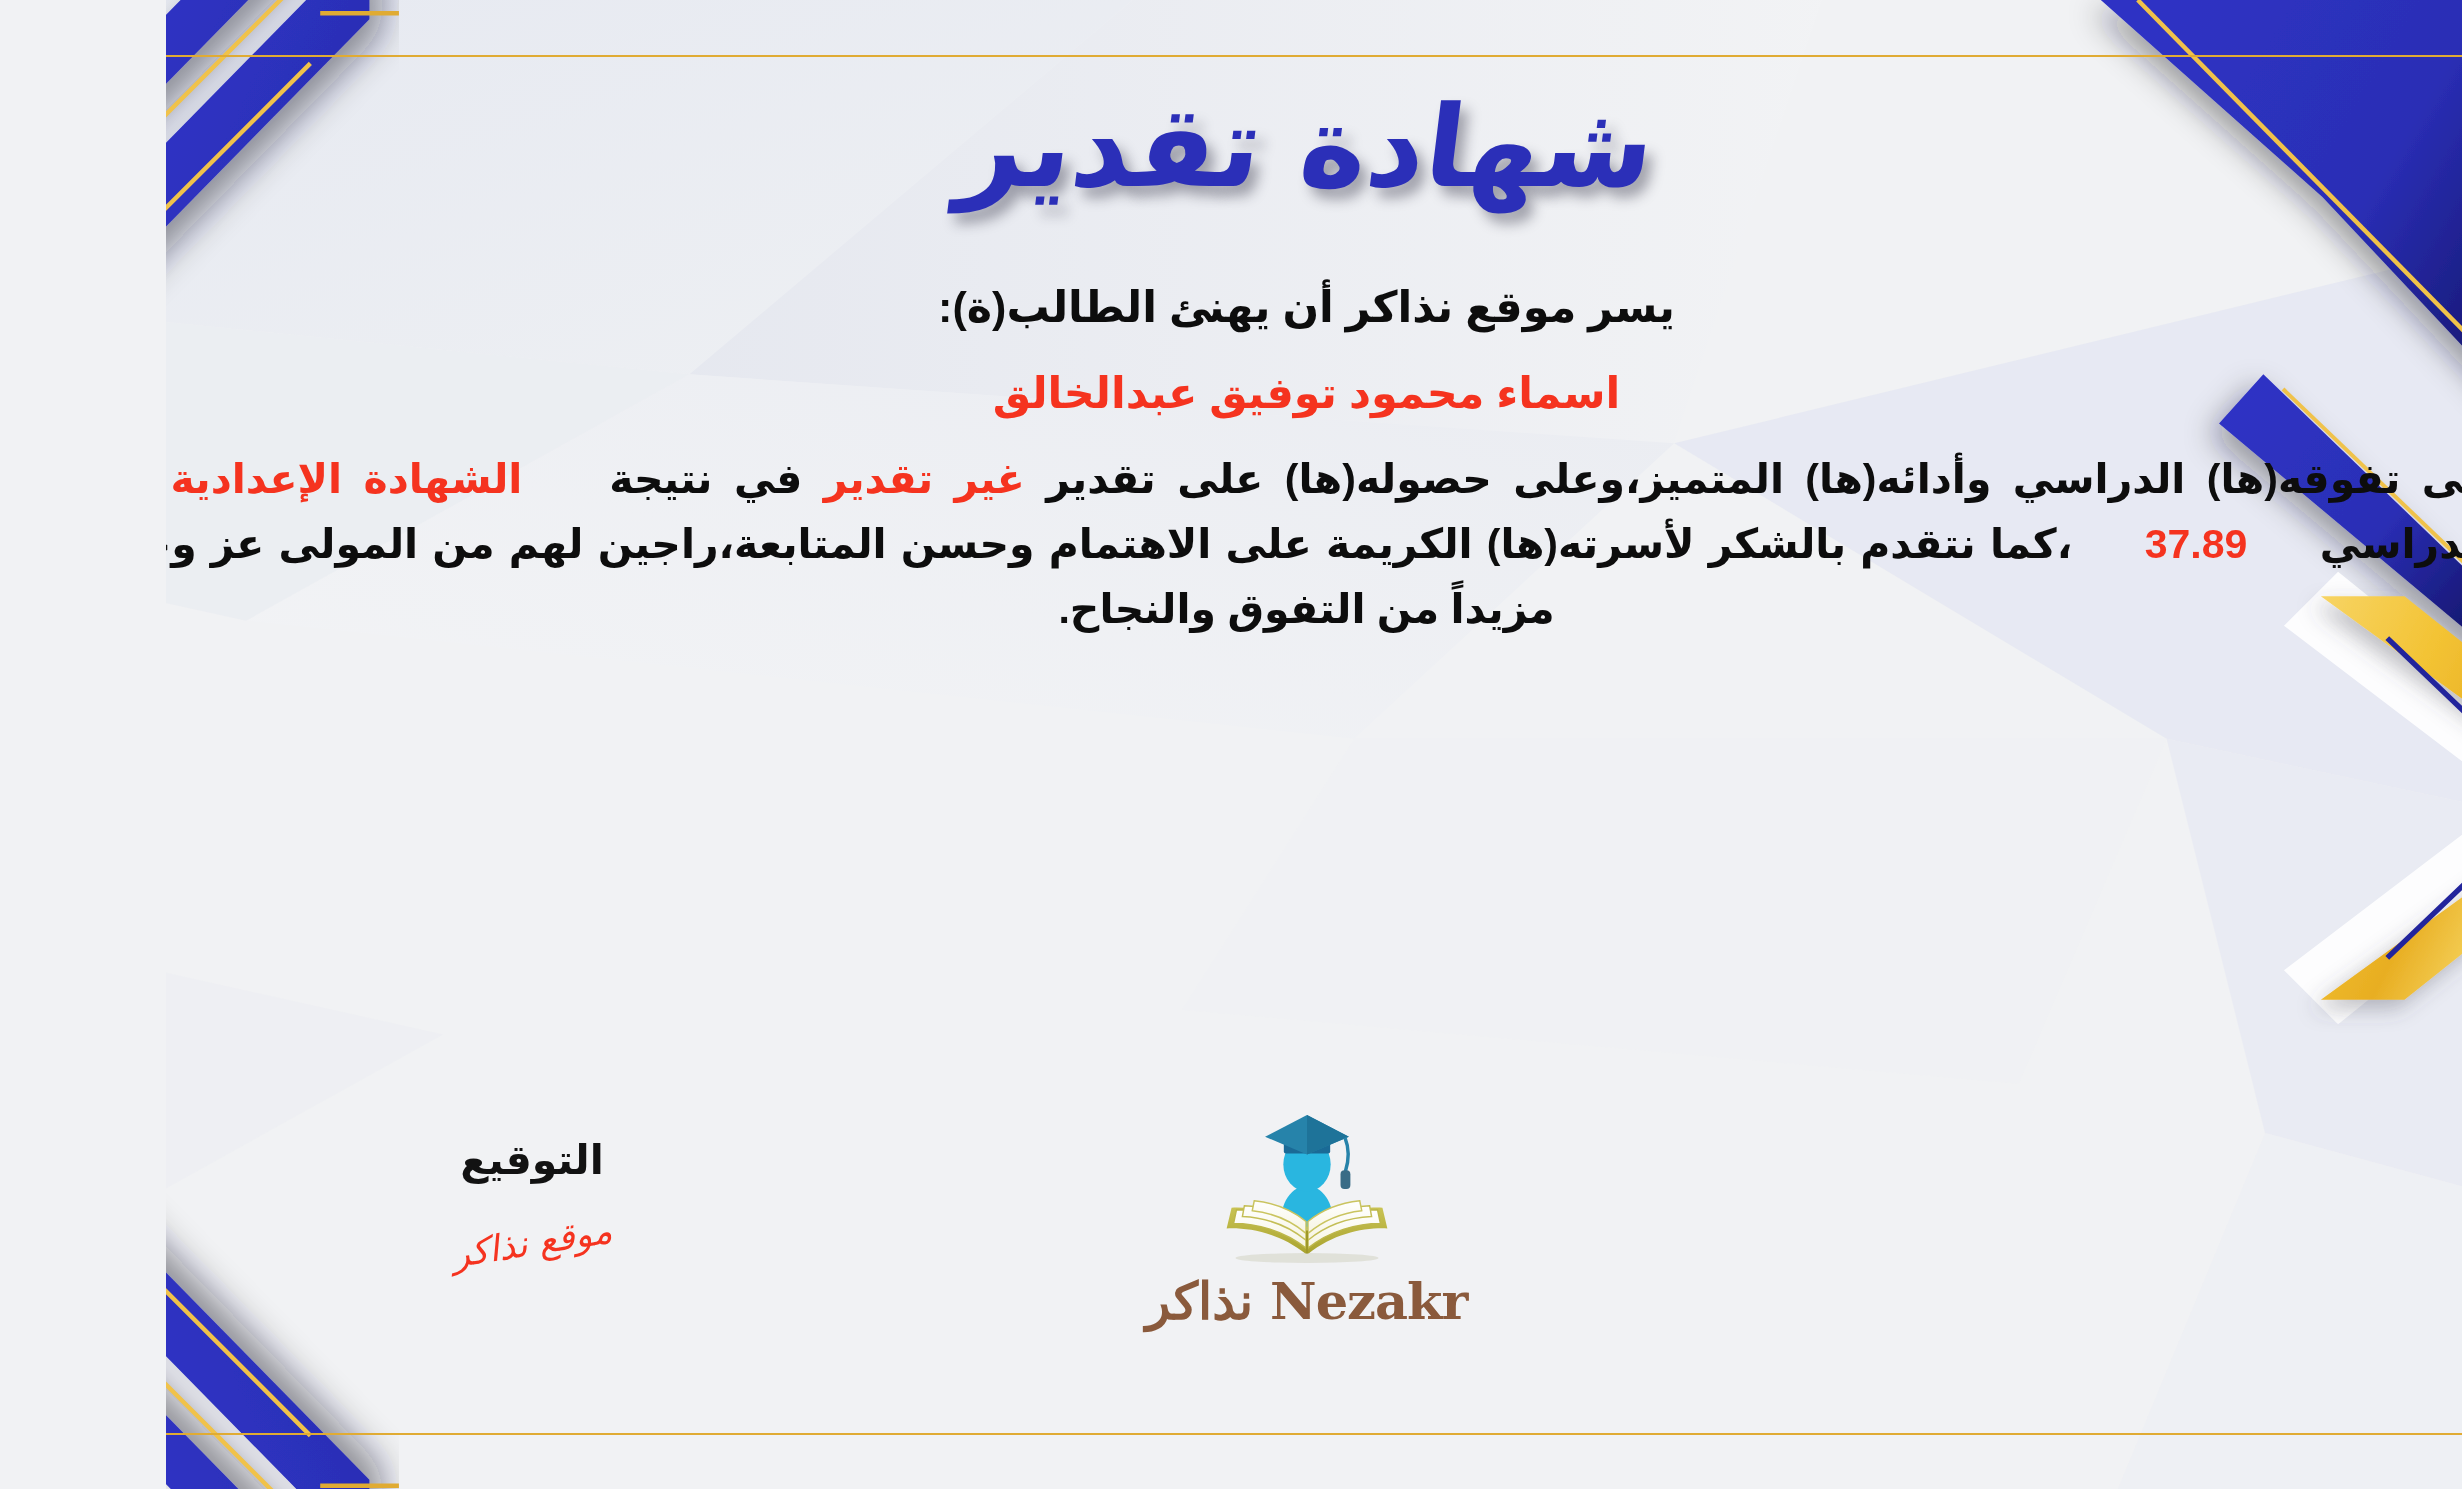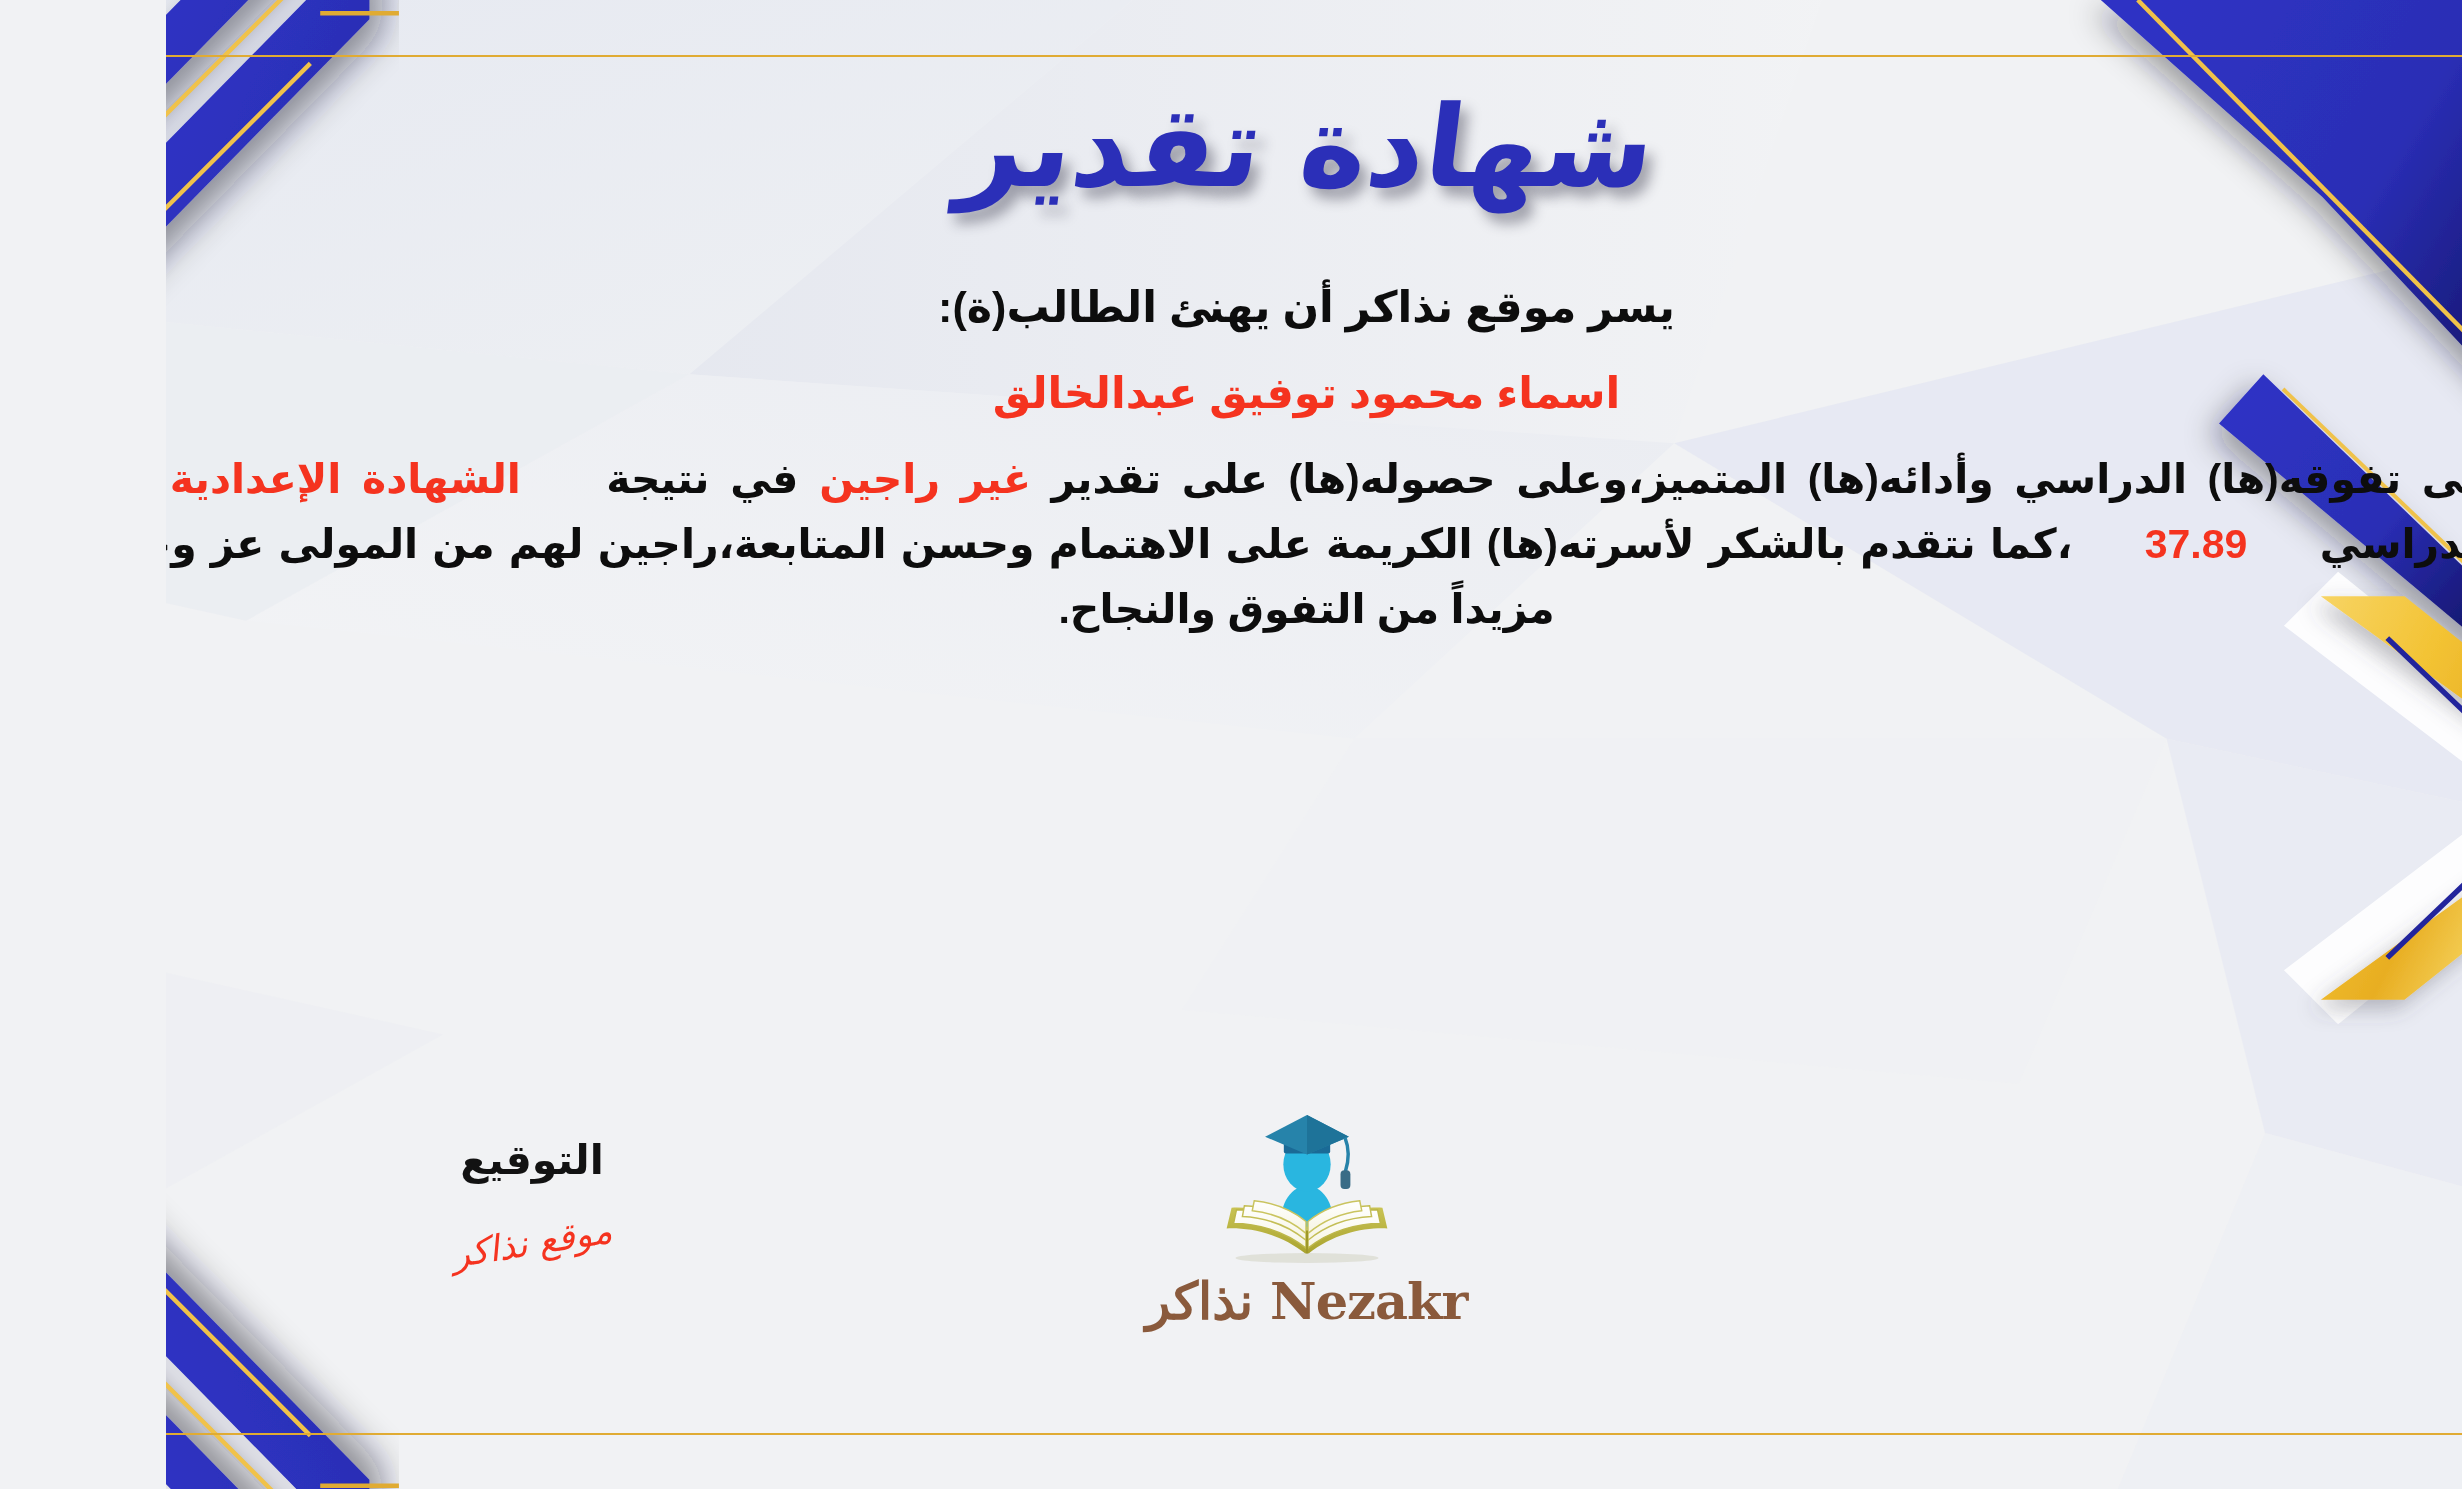--- a/index.html
+++ b/index.html
@@ -303,21 +303,21 @@
     </div>
 
     <div id="body-block">
 
       <div id="congrats-line" class="line">يسر موقع نذاكر أن يهنئ الطالب(ة):</div>
 
       <div id="student-name">اسماء محمود توفيق عبدالخالق</div>
 
       <p id="paragraph">
         <span>على تفوقه(ها) الدراسي وأدائه(ها) المتميز،وعلى حصوله(ها) على تقدير</span>
-        <span class="hl">غير راجين</span>
+        <span class="hl">غير تقدير</span>
         <span>في نتيجة</span>
         <span class="sp"></span>
         <span class="hl">الشهادة الإعدادية</span>
         <span class="sp"></span>
         <span>،الدراسي</span>
         <span class="sp"></span>
         <span class="hl">37.89</span>
         <span class="sp"></span>
         <span>،كما نتقدم بالشكر لأسرته(ها) الكريمة على الاهتمام وحسن المتابعة،راجين لهم من المولى عز وجل مزيداً من التفوق والنجاح.</span>
       </p>

